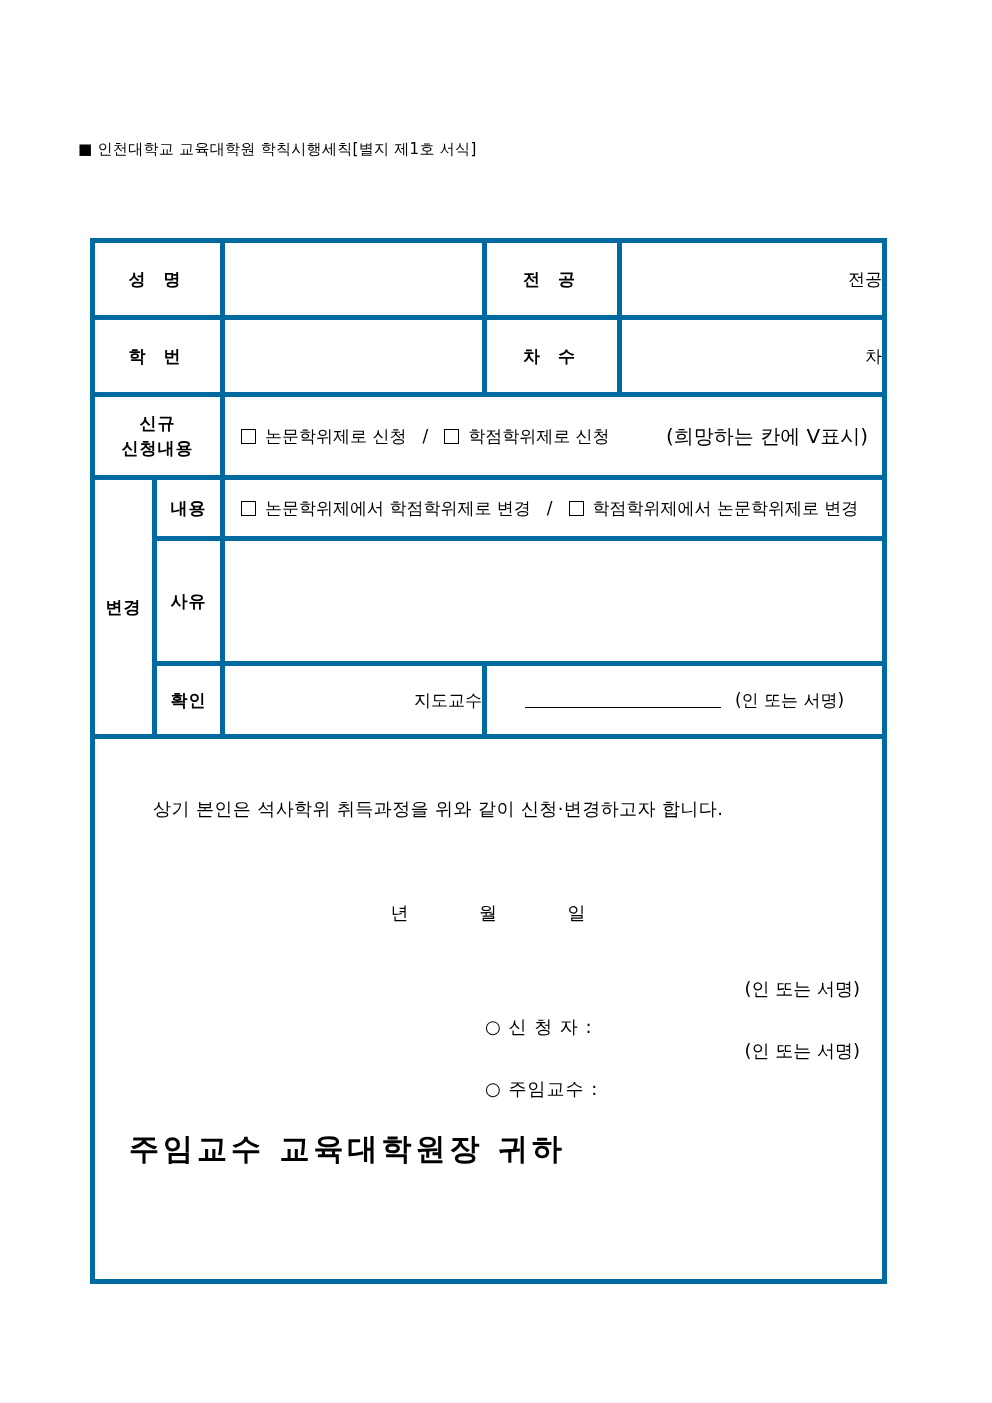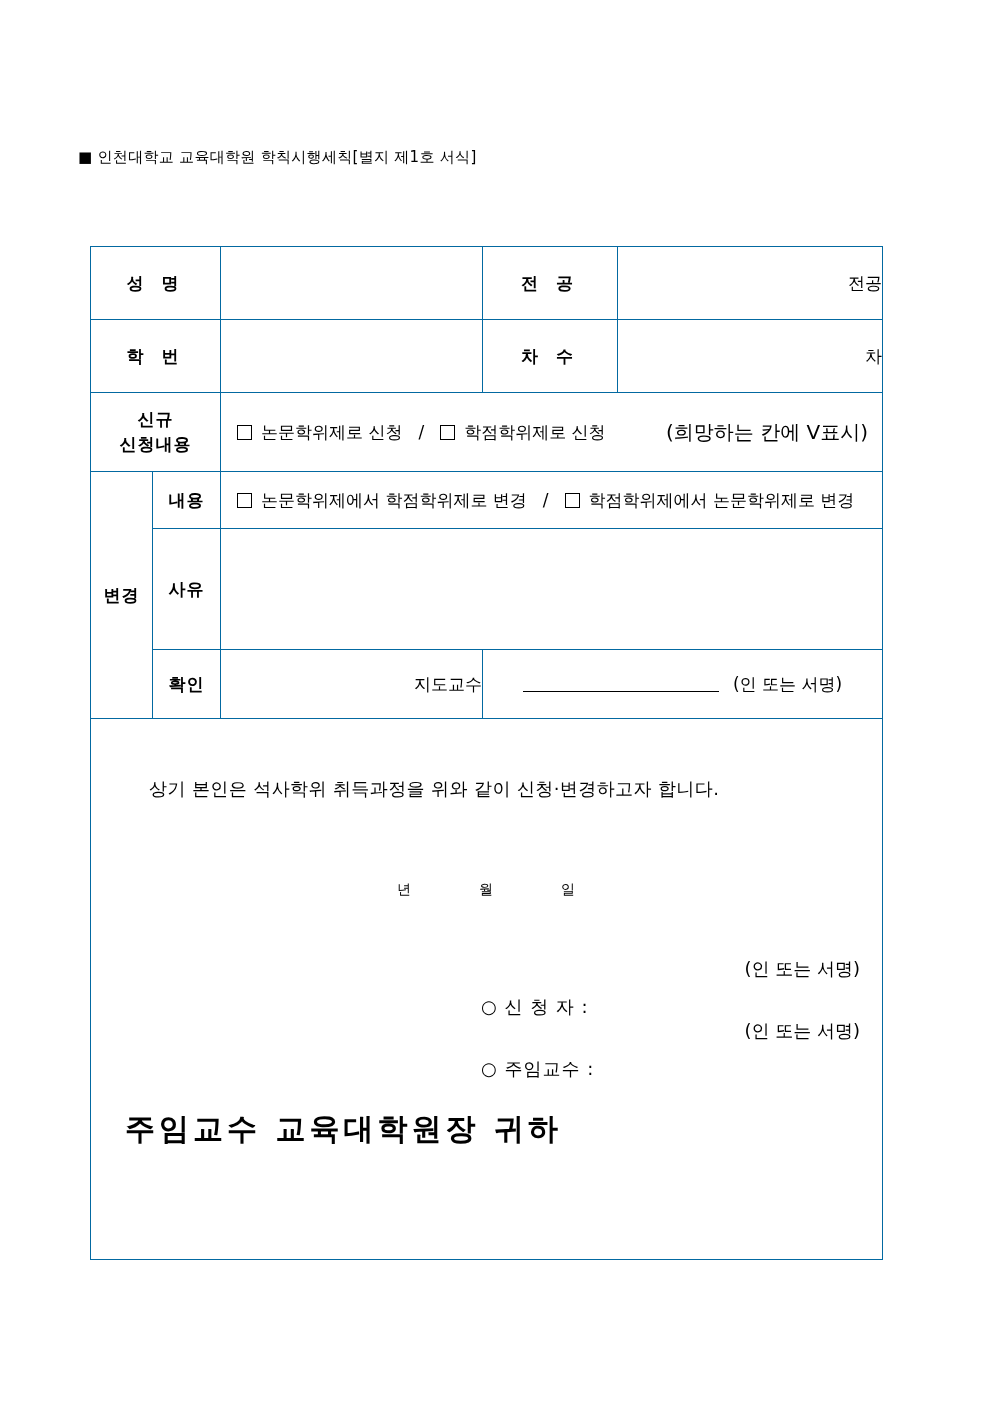--- a/index.html
+++ b/index.html
@@ -12,21 +12,21 @@
     height: 1403px;
     position: relative;
     font-family: "DejaVu Sans", "Liberation Sans", sans-serif;
     color: #000000;
     overflow: hidden;
   }
 
   .page {
     position: absolute;
     left: 0;
-    top: 8px;
+    top: 0;
     width: 992px;
     height: 1065px;
   }
 
   .header-note {
     position: absolute;
     left: 78px;
     top: 140px;
     font-size: 15px;
     letter-spacing: 0.3px;
@@ -47,21 +47,21 @@
 
   table.form {
     position: absolute;
     left: 90px;
     top: 238px;
     width: 792px;
     border-collapse: collapse;
     table-layout: fixed;
   }
   table.form td {
-    border: 1px solid #0369a1;
+    border: 5px solid #0369a1;
     padding: 0;
     vertical-align: middle;
     font-size: 17px;
   }
 
   .lbl {
     text-align: center;
     font-weight: bold;
     letter-spacing: 6px;
     font-size: 17px;
@@ -138,21 +138,21 @@
     font-size: 18px;
     letter-spacing: 0.4px;
     white-space: nowrap;
   }
   .date-line {
     position: absolute;
     left: 0;
     top: 162px;
     width: 100%;
     text-align: center;
-    font-size: 14px;
+    font-size: 18px;
     letter-spacing: 1px;
   }
   .date-line span.gap { display: inline-block; width: 56px; }
 
   .sign-row {
     position: absolute;
     left: 0;
     width: 100%;
     font-size: 18px;
     white-space: nowrap;

